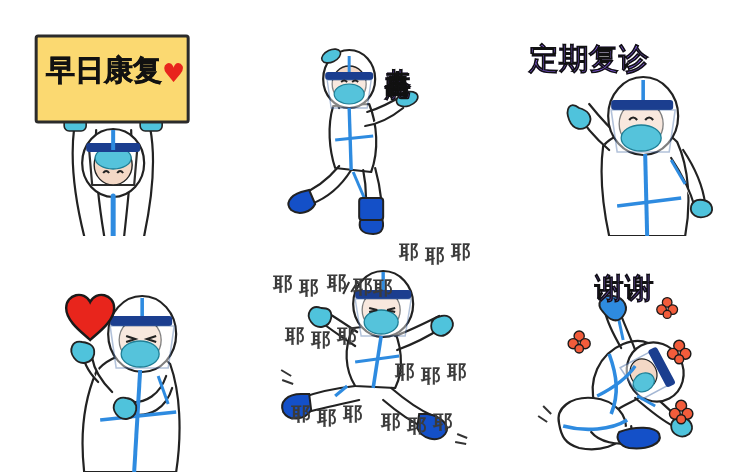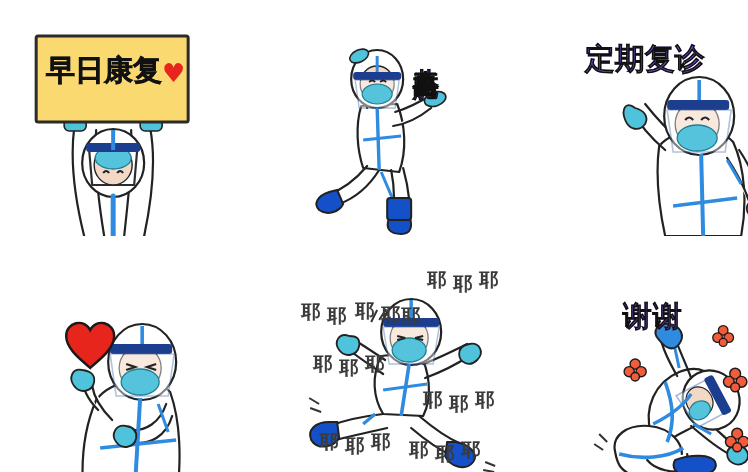--- a/index.html
+++ b/index.html
@@ -12,21 +12,20 @@
     height: 472px;
     font-family: "Liberation Sans", "DejaVu Sans", sans-serif;
     overflow: hidden;
   }
   #sticker-grid {
     display: grid;
     grid-template-columns: repeat(3, 249.33px);
     grid-template-rows: repeat(2, 236px);
     width: 748px;
     height: 412px;
-    gap: 28px;
   }
   .sticker {
     position: relative;
     width: 100%;
     height: 100%;
     background: #ffffff;
     overflow: hidden;
   }
   .art {
     position: absolute;
@@ -380,16 +379,16 @@
           </g>
           <g transform="translate(182,176) scale(0.9)">
             <circle cx="0" cy="-7" r="6"></circle>
               <circle cx="7" cy="2" r="6"></circle>
             <circle cx="-7" cy="2" r="6"></circle>
               <circle cx="0" cy="8" r="5"></circle>
           </g>
         </g>
       </svg>
     </div>
-    <div class="caption cap-thanks" style="left:68px; top:38px;">谢谢</div>
+    <div class="caption cap-thanks" style="left:96px; top:38px;">谢谢</div>
   </div>
 
 </div>
 
 </body></html>

